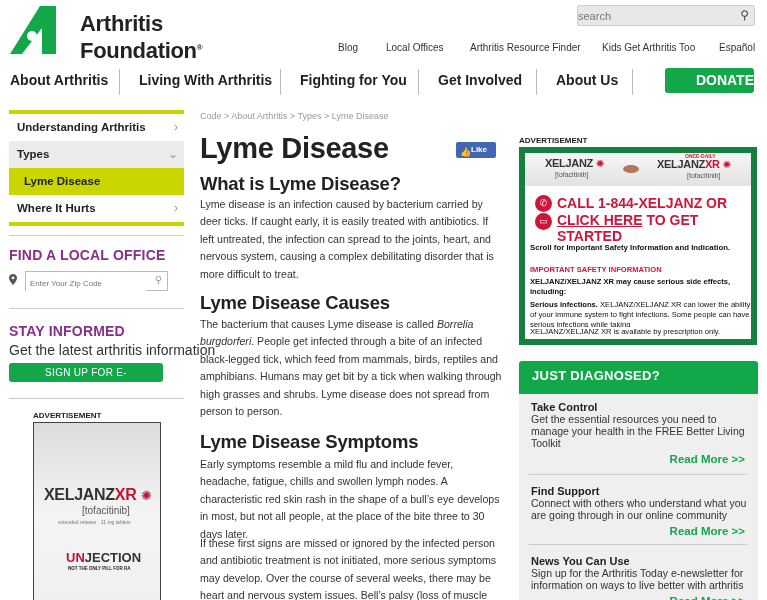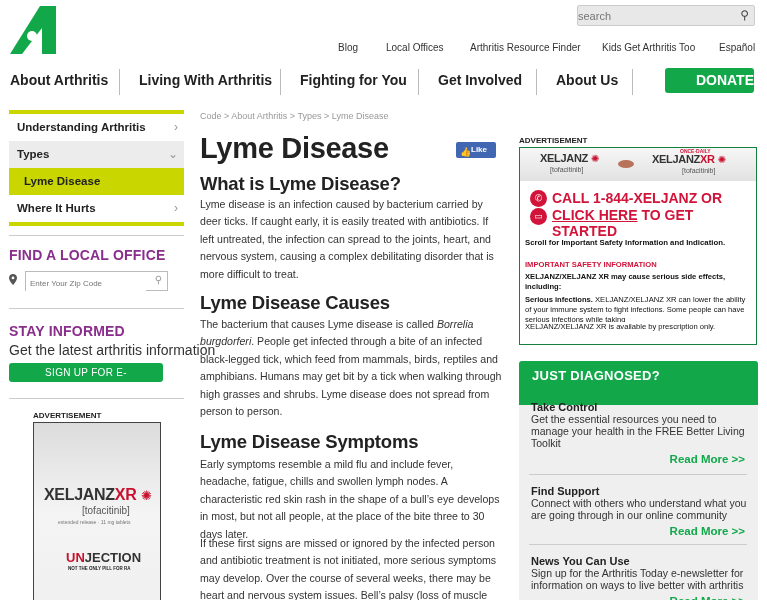--- a/index.html
+++ b/index.html
@@ -44,42 +44,46 @@
   .xr { color: #c8102e; }
 
   .crumb { position: absolute; left: 200px; top: 111px; font-size: 9px; color: #999; }
   .h1 { position: absolute; left: 200px; top: 132px; font-size: 29px; font-weight: bold; color: #222; letter-spacing: -0.3px; }
   .fb { position: absolute; left: 456px; top: 142px; width: 40px; height: 16px; background: #4267b2; color: #fff; font-size: 8px; font-weight: bold; line-height: 16px; padding-left: 15px; border-radius: 2px; }
   .fb .thumb { position: absolute; left: 4px; top: 2px; font-size: 9px; }
   .h2 { position: absolute; left: 200px; font-size: 18.5px; font-weight: bold; color: #222; letter-spacing: -0.2px; white-space: nowrap; }
   .para { position: absolute; left: 200px; width: 305px; font-size: 10.6px; line-height: 17.4px; color: #333; }
 
   .ad-right-label { position: absolute; left: 519px; top: 136px; }
-  .ad-right { position: absolute; left: 519px; top: 147px; width: 238px; height: 198px; border: 1px solid #15803d; background: #fff; overflow: hidden; }
+  .ad-right { position: absolute; left: 519px; top: 147px; width: 238px; height: 198px; border: 6px solid #15803d; background: #fff; overflow: hidden; }
   .ad-top { height: 33px; background: linear-gradient(#f6f6f6, #e2e2e2); position: relative; }
   .cta { font-size: 14px; font-weight: bold; color: #d2143a; position: absolute; left: 32px; }
   .cta-ico { position: absolute; left: 10px; width: 17px; height: 17px; border-radius: 50%; background: #d2143a; color: #fff; font-size: 9px; text-align: center; line-height: 17px; }
   .isi { position: absolute; left: 5px; width: 228px; font-size: 7.6px; color: #111; line-height: 10px; }
 
   .jd { position: absolute; left: 519px; top: 361px; width: 239px; height: 239px; background: #efefef; border-radius: 3px 3px 0 0; overflow: hidden; }
-  .jd-head { height: 44px; background: #12a84a; color: #fff; font-weight: bold; font-size: 13px; line-height: 29px; padding-left: 13px; letter-spacing: 0.3px; }
+  .jd-head { height: 33px; background: #12a84a; color: #fff; font-weight: bold; font-size: 13px; line-height: 29px; padding-left: 13px; letter-spacing: 0.3px; }
   .jd-item { position: absolute; left: 12px; width: 220px; }
   .jd-item .t { font-weight: bold; font-size: 11px; color: #222; }
   .jd-item .d { font-size: 10.5px; color: #333; line-height: 12px; }
   .jd-item .rm { position: absolute; right: 6px; font-size: 11.5px; font-weight: bold; color: #12a84a; }
   .jd-sep { position: absolute; left: 10px; width: 218px; height: 1px; background: #ccc; }
 </style>
 </head>
 <body>
 
 <div class="logo">
   <svg width="50" height="48" viewBox="0 0 50 48" style="position:absolute;left:0;top:0">
     <polygon points="30,0 46,0 46,48 32,48 32,22 12,48 0,48" fill="#12a84a"></polygon>
     <circle cx="22" cy="30" r="5" fill="#fff"></circle>
   </svg>
+  <div class="logo-text">
+    <div>Arthritis</div>
+    <div><span>Foundation</span><sup>®</sup></div>
+  </div>
 </div>
 
 <div class="search">
   <input type="text" placeholder="search" style="">
   <span class="icon">⚲</span>
 </div>
 
 <div class="utility">
   <a style="left:338px">Blog</a>
   <a style="left:386px">Local Offices</a>

